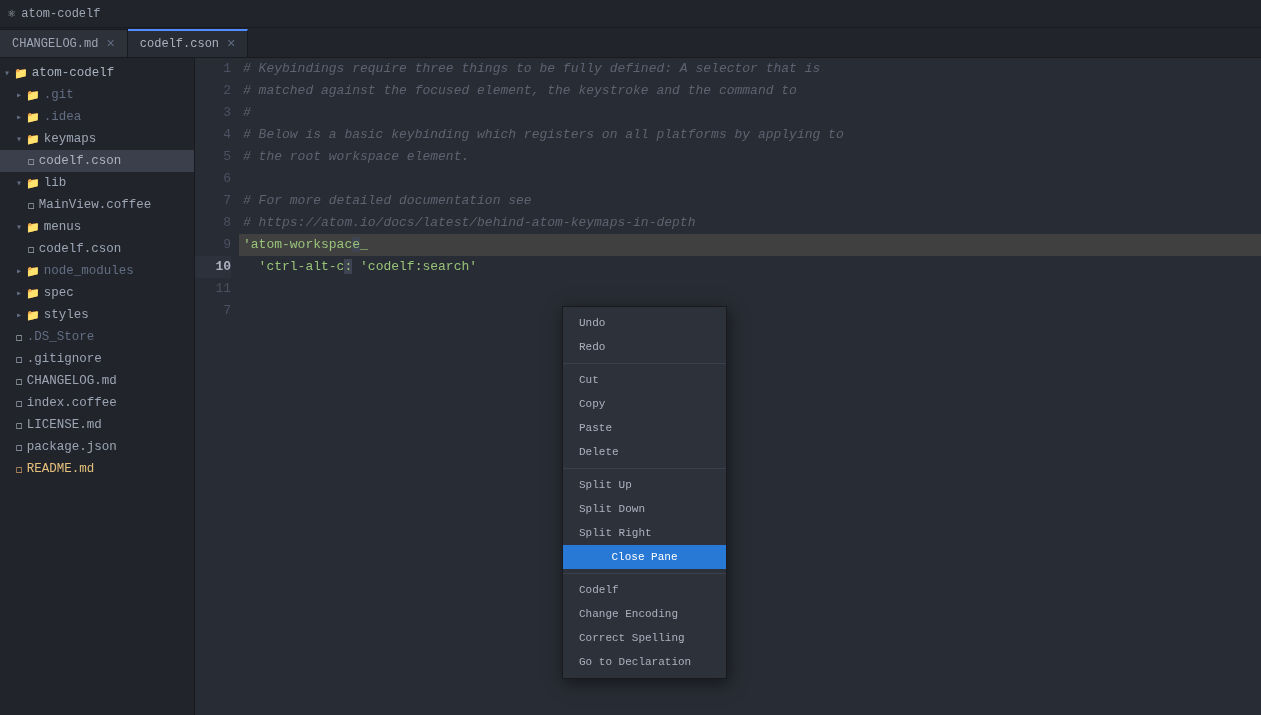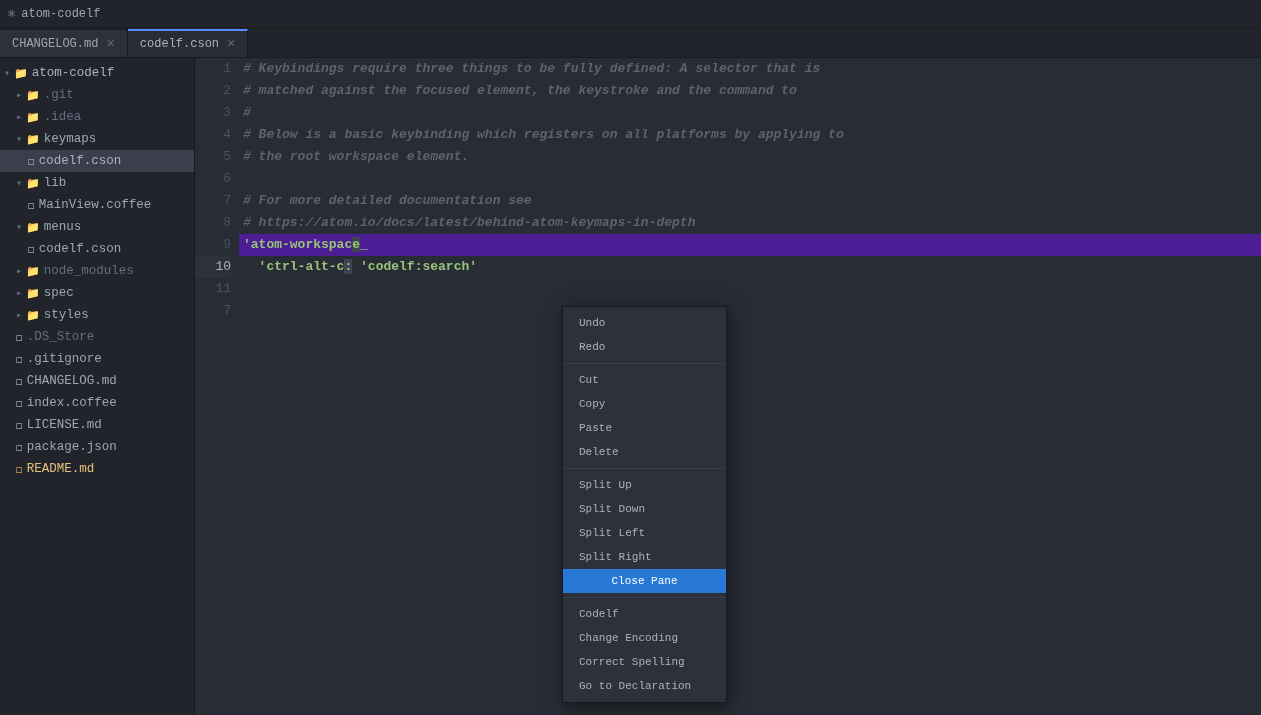--- a/index.html
+++ b/index.html
@@ -138,37 +138,37 @@
       flex-shrink: 0;
       user-select: none;
     }
     .line-numbers .ln {
       display: block;
       height: 22px;
     }
     .line-numbers .ln.current {
       color: #abb2bf;
       background: #2c313c;
+      font-weight: bold;
     }
     .code-area {
       flex: 1;
       padding-top: 0;
       line-height: 22px;
       overflow: hidden;
     }
     .code-line {
       display: block;
       height: 22px;
       padding-left: 4px;
       white-space: pre;
       color: #abb2bf;
-      font-weight: bold;
     }
     .code-line.current-line {
-      background: #4c1d95;
+      background: #404040;
     }
     .code-line .comment { color: #5c6370; font-style: italic; }
     .code-line .string { color: #98c379; }
 
     
     .context-menu {
       position: absolute;
       left: 367px;
       top: 248px;
       width: 165px;
@@ -369,21 +369,20 @@
       <div class="menu-item">Undo</div>
       <div class="menu-item">Redo</div>
       <div class="menu-separator"></div>
       <div class="menu-item">Cut</div>
       <div class="menu-item">Copy</div>
       <div class="menu-item">Paste</div>
       <div class="menu-item">Delete</div>
       <div class="menu-separator"></div>
       <div class="menu-item">Split Up</div>
       <div class="menu-item">Split Down</div>
-      <div class="menu-item">Split Left</div>
       <div class="menu-item">Split Right</div>
       <div class="menu-item highlighted">Close Pane</div>
       <div class="menu-separator"></div>
       <div class="menu-item">Codelf</div>
       <div class="menu-item">Change Encoding</div>
       <div class="menu-item">Correct Spelling</div>
       <div class="menu-item">Go to Declaration</div>
 
     </div>
   </div>

